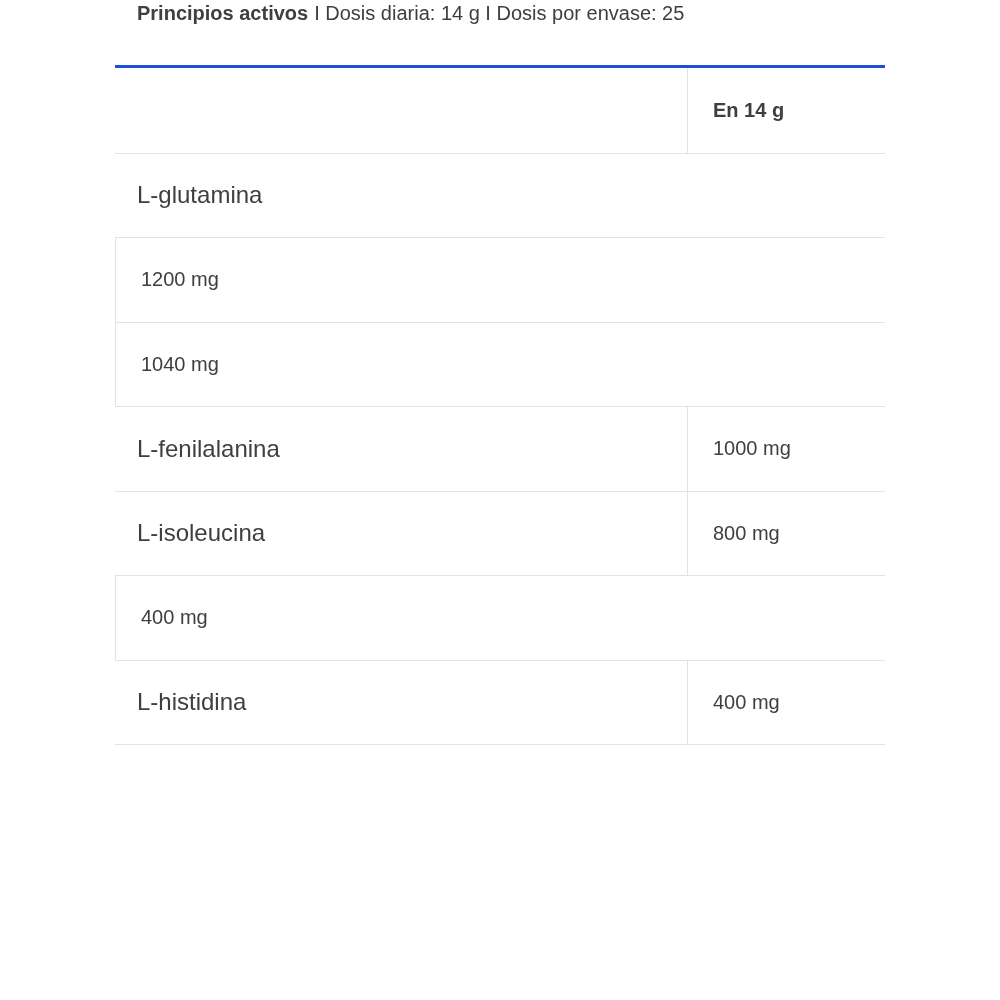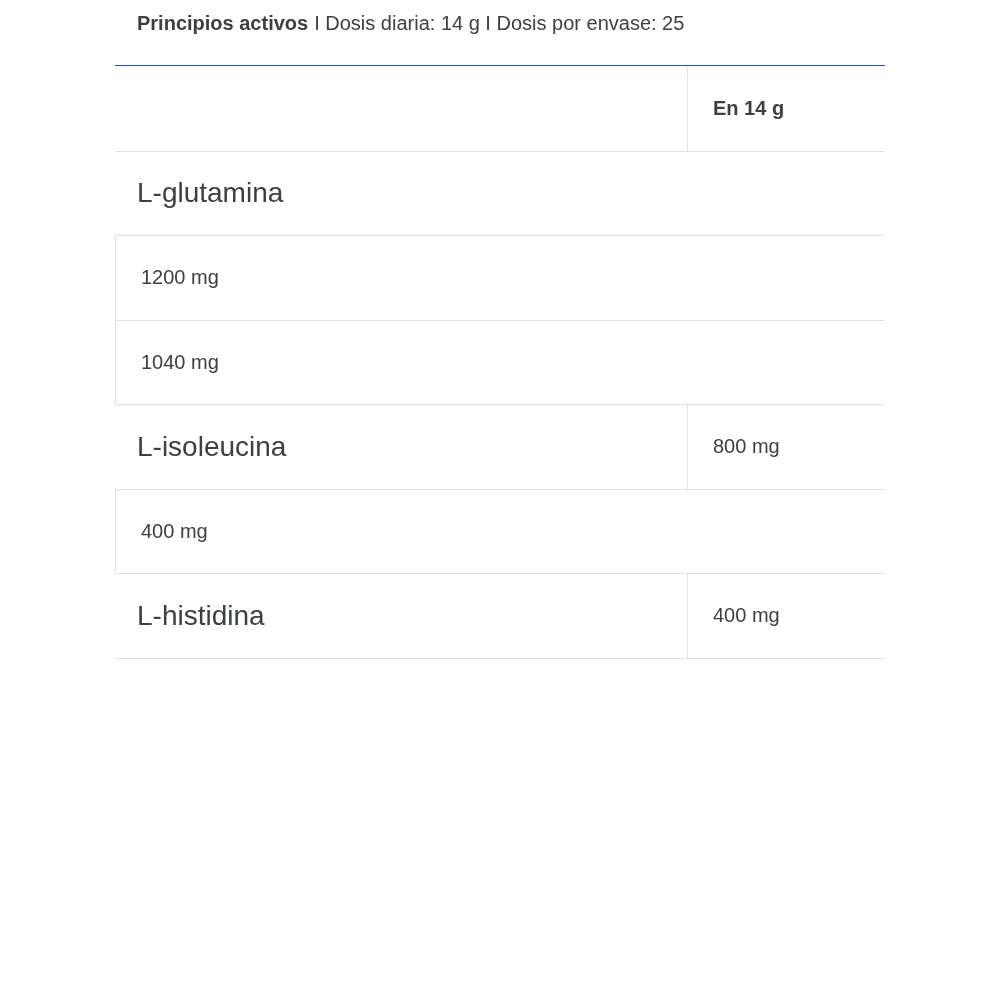--- a/index.html
+++ b/index.html
@@ -11,57 +11,57 @@
     position: relative;
     width: 1000px;
     height: 1000px;
     font-family: "Liberation Sans", "DejaVu Sans", sans-serif;
     color: #3c4043;
     overflow: hidden;
   }
   .page-title {
     position: absolute;
     left: 137px;
-    top: 10px;
+    top: 0;
     font-size: 20px;
     line-height: 26px;
     white-space: nowrap;
   }
   .page-title .title-bold {
     font-weight: 700;
   }
   .page-title .title-rest {
     font-weight: 400;
     margin-left: 6px;
   }
   .data-table {
     position: absolute;
     left: 115px;
     top: 65px;
     width: 770px;
-    border-top: 1px solid #1d4ed8;
+    border-top: 3px solid #1d4ed8;
     border-bottom: 1px solid #e2e2e2;
     box-sizing: border-box;
   }
   .tr {
     display: flex;
     align-items: stretch;
     height: 84.5px;
     box-sizing: border-box;
   }
   .tr:not(:first-child) {
     border-top: 1px solid #e2e2e2;
   }
   .td-name {
     width: 572px;
     box-sizing: border-box;
     padding-left: 22px;
     display: flex;
     align-items: center;
-    font-size: 28px;
+    font-size: 24px;
   }
   .td-amount {
     flex: 1;
     box-sizing: border-box;
     border-left: 1px solid #e2e2e2;
     padding-left: 25px;
     display: flex;
     align-items: center;
     font-size: 20px;
   }
@@ -89,20 +89,24 @@
 
 
   <div class="tr">
     <div class="td-amount">1200 mg</div>
   </div>
 
   <div class="tr">
     <div class="td-amount">1040 mg</div>
   </div>
 
+  <div class="tr">
+    <div class="td-name">L-fenilalanina</div>
+    <div class="td-amount">1000 mg</div>
+  </div>
 
   <div class="tr">
     <div class="td-name">L-isoleucina</div>
     <div class="td-amount">800 mg</div>
   </div>
 
 
   <div class="tr">
     <div class="td-amount">400 mg</div>
   </div>

